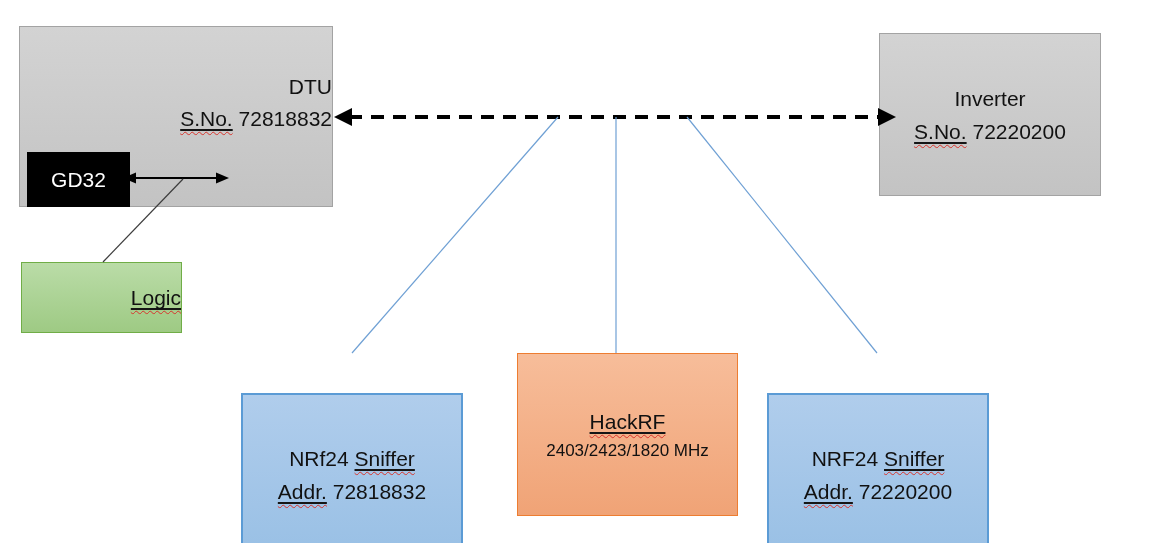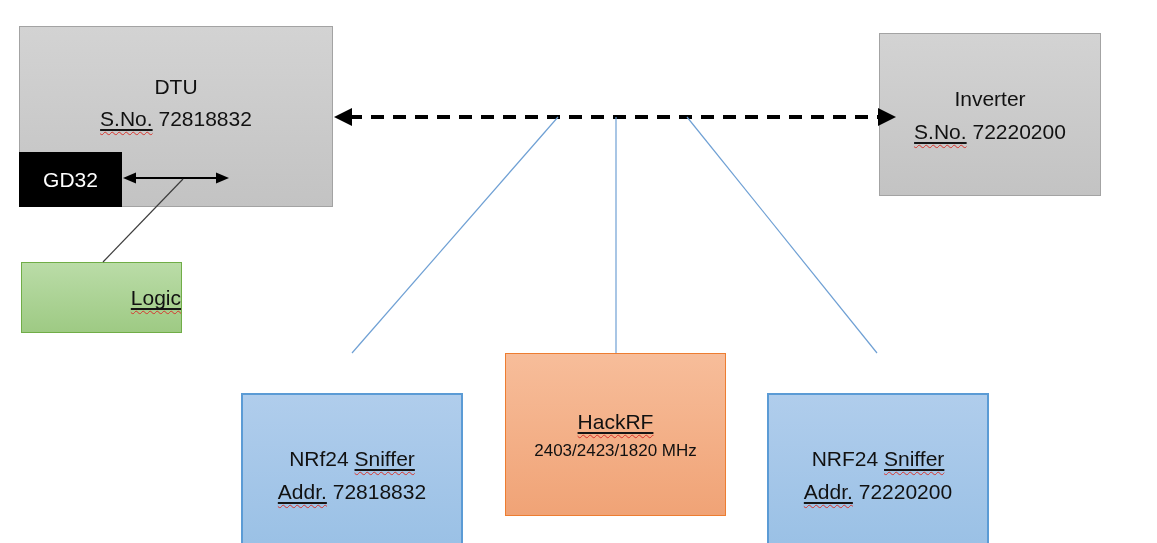--- a/index.html
+++ b/index.html
@@ -10,28 +10,29 @@
   }
   .box {
     position:absolute; box-sizing:border-box;
     display:flex; flex-direction:column; align-items:center; justify-content:center;
     text-align:center;
   }
   
   .gray  { background:linear-gradient(180deg,#d3d3d3 0%,#c3c3c3 100%); border:1px solid #a3a3a3; }
   .green { background:linear-gradient(180deg,#badca7 0%,#9eca84 100%); border:1.5px solid #70ad47; }
   .blue  { background:linear-gradient(180deg,#b0cdec 0%,#99c0e5 100%); border:2px solid #5b9bd5;margin-top:40px; }
-  .orange{ background:linear-gradient(180deg,#f7bd9a 0%,#f0a376 100%); border:1.5px solid #ed7d31; }
+  .orange{ background:linear-gradient(180deg,#f7bd9a 0%,#f0a376 100%); border:1.5px solid #ed7d31;margin-left:12px; }
   .black-box {
     position:absolute; box-sizing:border-box; background:#000; color:#fff;
     display:flex; align-items:center; justify-content:center;
     font-size:21px;
+    margin-left:8px;
   }
   
-  .dtu          { left:19px;  top:26px;  width:314px; height:181px; font-size:21px; line-height:32px; padding-bottom:28px; }
+  .dtu          { left:19px;  top:26px;  width:314px; height:181px; font-size:21px; line-height:32px; padding-bottom:28px;align-items:flex-end; }
   .gd32         { left:19px;  top:152px; width:103px; height:55px; }
   .nrf          { left:229px; top:152px; width:104px; height:55px; }
   .logic        { left:21px;  top:262px; width:161px; height:71px;  font-size:21px;align-items:flex-end; }
   .inverter     { left:879px; top:33px;  width:222px; height:163px; font-size:21px; line-height:33px; }
   .sniffer-left { left:241px; top:353px; width:222px; height:163px; font-size:21px; line-height:33px; }
   .hackrf       { left:505px; top:353px; width:221px; height:163px; }
   .sniffer-right{ left:767px; top:353px; width:222px; height:163px; font-size:21px; line-height:33px; }
   .hackrf .title { font-size:21px; line-height:32px; }
   .hackrf .sub   { font-size:17px; line-height:25px; }
   

